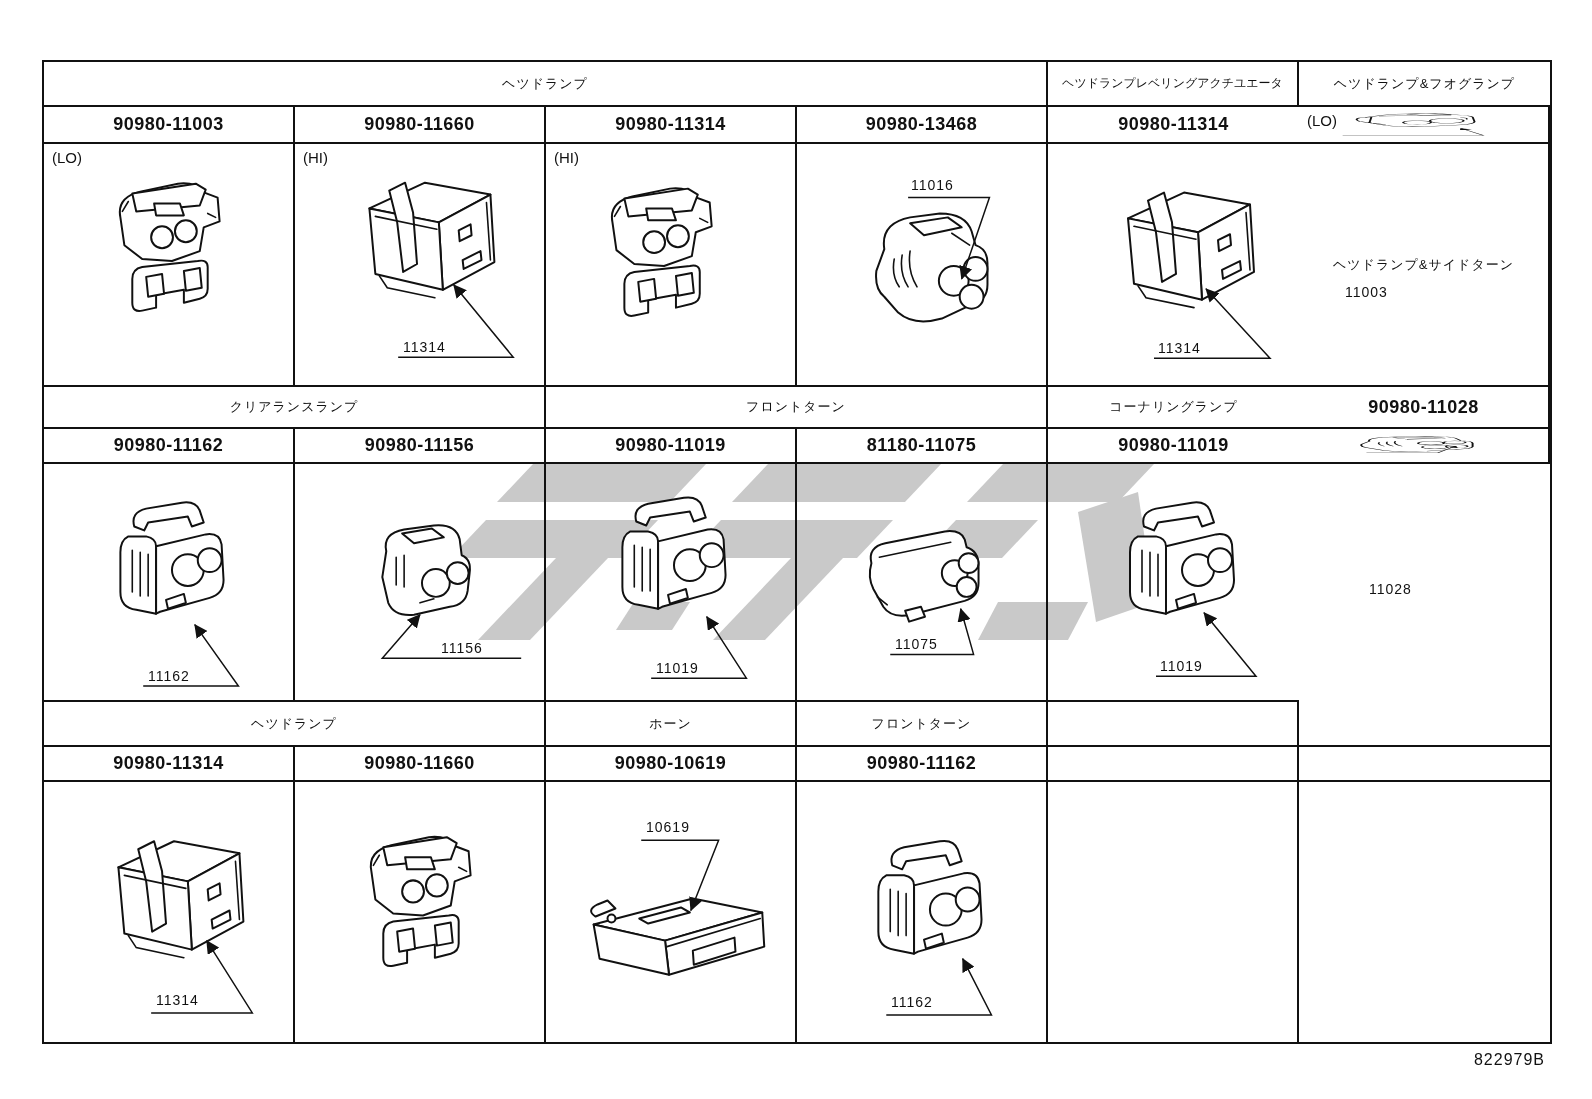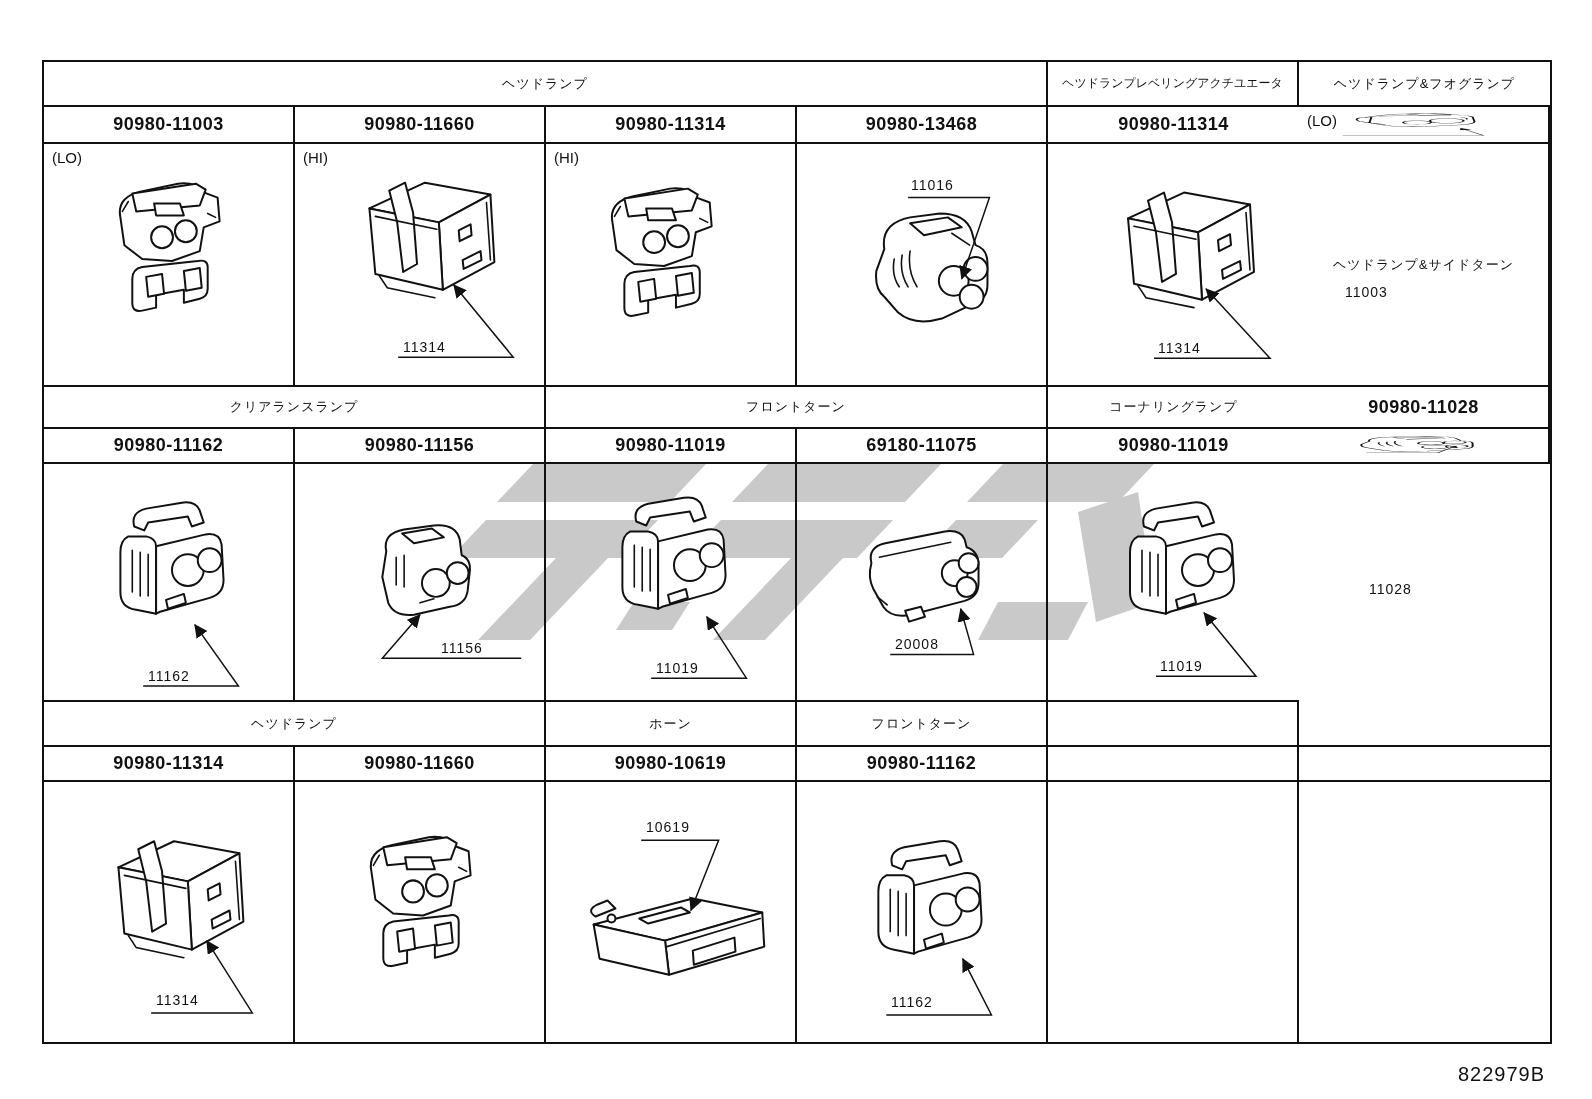--- a/index.html
+++ b/index.html
@@ -22,21 +22,21 @@
   .tbl>div.lb{border-bottom:none}
   .cat{display:flex;align-items:center;justify-content:center;font-size:13px;letter-spacing:1px;white-space:nowrap;overflow:hidden}
   .cat.sm{font-size:12px;letter-spacing:0}
   .pn{display:flex;align-items:center;justify-content:center;font-weight:bold;font-size:18px;letter-spacing:.5px}
   .img svg.cellart{position:absolute;left:0;top:0;width:100%;height:100%}
   .variant{position:absolute;left:8px;top:5px;font-size:15px;z-index:3}
   .callout{position:absolute;font-size:14px;letter-spacing:1px;z-index:3}
   .w{fill:#fff;stroke:#111;stroke-width:2;stroke-linejoin:round}
   .nf{fill:none;stroke:#111;stroke-width:1.6;stroke-linecap:round}
   .ld{fill:none;stroke:#111;stroke-width:1.5}
-  .footer{position:absolute;right:47px;bottom:13px;font-size:20px;letter-spacing:1px;z-index:3}
+  .footer{position:absolute;right:47px;bottom:30px;font-size:16px;letter-spacing:1px;z-index:3}
   .hiddefs{position:absolute;width:0;height:0;overflow:hidden}
 </style>
 </head>
 <body>
 
 <svg class="hiddefs" aria-hidden="true">
   <defs>
     <marker id="ah" viewBox="0 0 8 8" refX="7.5" refY="4" markerWidth="9" markerHeight="9" orient="auto">
       <path d="M0,0 L8,4 L0,8 Z" fill="#111"></path>
     </marker>
@@ -199,21 +199,21 @@
 
     <div class="cat">ヘツドランプ&amp;サイドターン</div>
     <div class="cat" style="grid-column:span 2">クリアランスランプ</div>
     <div class="cat" style="grid-column:span 2">フロントターン</div>
     <div class="cat lc">コーナリングランプ</div>
 
     <div class="pn">90980-11028</div>
     <div class="pn">90980-11162</div>
     <div class="pn">90980-11156</div>
     <div class="pn">90980-11019</div>
-    <div class="pn">69180-11075</div>
+    <div class="pn">81180-11075</div>
     <div class="pn lc">90980-11019</div>
 
     <div class="img">
       <svg class="cellart" viewBox="0 0 251 238" preserveAspectRatio="none">
         <use href="#connH" transform="translate(45,40)"></use>
         <path class="ld" d="M68,172 H140 L158,122" marker-end="url(#ah)"></path>
       </svg>
       <span class="callout" style="left:70px;top:152px">11028</span>
     </div>
     <div class="img">
@@ -235,21 +235,21 @@
         <use href="#connE" transform="translate(55,30)"></use>
         <path class="ld" d="M106,216 H202 L162,154" marker-end="url(#ah)"></path>
       </svg>
       <span class="callout" style="left:110px;top:196px">11019</span>
     </div>
     <div class="img">
       <svg class="cellart" viewBox="0 0 251 238" preserveAspectRatio="none">
         <use href="#connF" transform="translate(55,50)"></use>
         <path class="ld" d="M94,192 H178 L165,146" marker-end="url(#ah)"></path>
       </svg>
-      <span class="callout" style="left:98px;top:172px">20008</span>
+      <span class="callout" style="left:98px;top:172px">11075</span>
     </div>
     <div class="img lc">
       <svg class="cellart" viewBox="0 0 251 238" preserveAspectRatio="none">
         <use href="#connE" transform="translate(60,35)"></use>
         <path class="ld" d="M108,214 H208 L156,150" marker-end="url(#ah)"></path>
       </svg>
       <span class="callout" style="left:112px;top:194px">11019</span>
     </div>
 
     <div class="cat" style="grid-column:span 2">ヘツドランプ</div>

